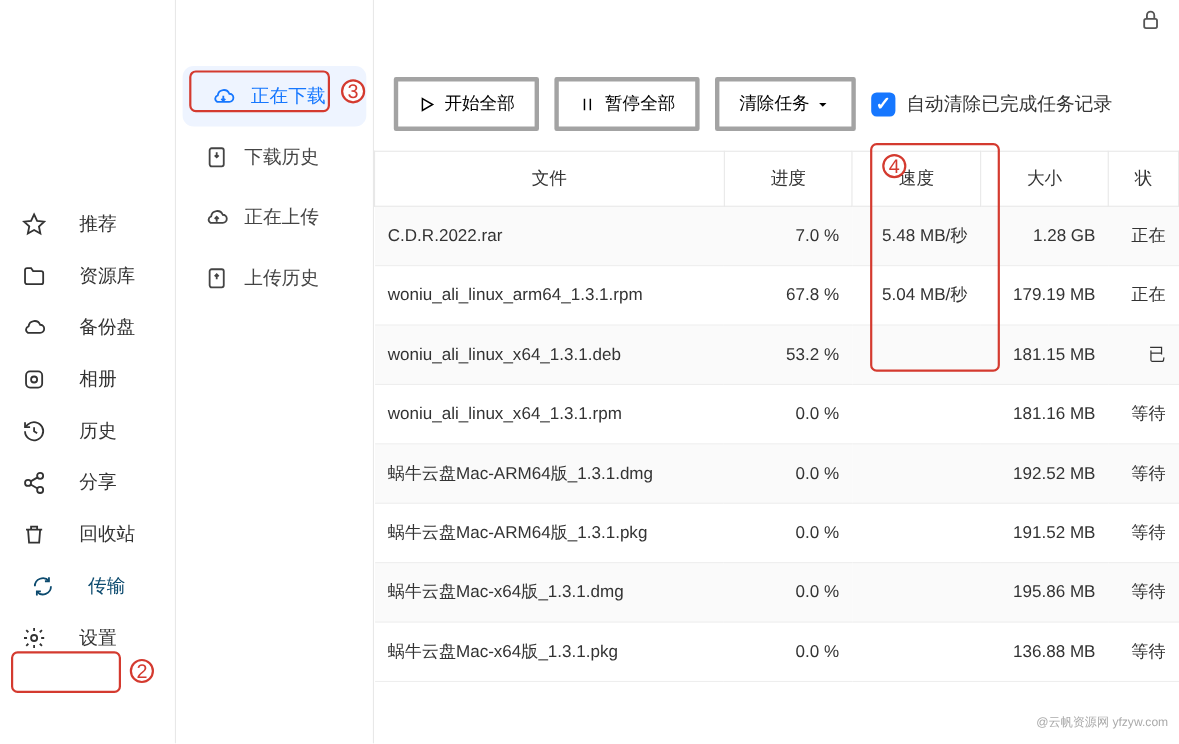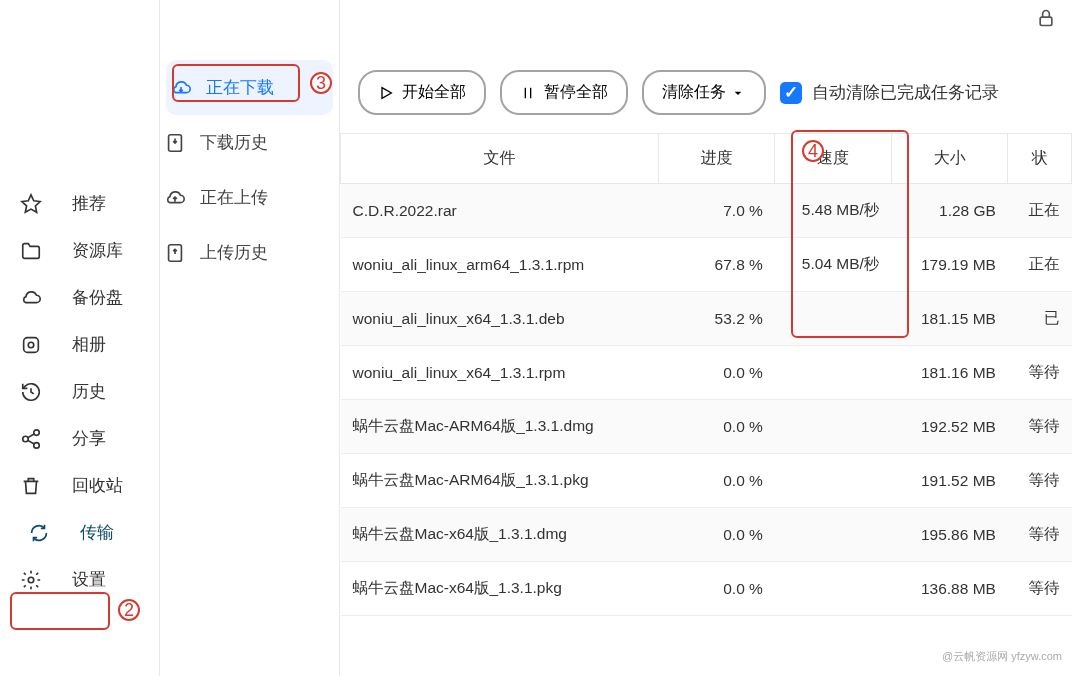--- a/index.html
+++ b/index.html
@@ -9,27 +9,27 @@
     
     .topbar { position: absolute; top: 0; left: 0; right: 0; height: 36px; display: flex; justify-content: flex-end; align-items: center; padding-right: 16px; }
     .lock-icon { width: 20px; height: 20px; color: #555; }
     
     .sidebar-main { width: 160px; padding-top: 180px; border-right: 1px solid #e8e8e8; }
     .nav-item { display: flex; align-items: center; gap: 30px; padding: 12px 20px; cursor: pointer; font-size: 17px; color: #333; }
     .nav-item.active { color: #0c4a6e; padding-left: 28px; }
     .nav-item .icon { width: 22px; height: 22px; display: inline-flex; align-items: center; justify-content: center; flex-shrink: 0; }
     
     .sidebar-sub { width: 180px; padding-top: 60px; border-right: 1px solid #e8e8e8; }
-    .sub-item { display: flex; align-items: center; gap: 14px; padding: 16px 4px; cursor: pointer; font-size: 17px; color: #444; }
+    .sub-item { display: flex; align-items: center; gap: 14px; padding: 16px 26px; cursor: pointer; font-size: 17px; color: #444; }
     .sub-item.active { background: #eef4ff; color: #1677ff; border-radius: 10px; margin: 0 6px; }
     .sub-item .icon { width: 22px; height: 22px; display: inline-flex; align-items: center; justify-content: center; }
     
     .main { flex: 1; padding-top: 60px; overflow: hidden; }
     .toolbar { display: flex; align-items: center; gap: 14px; padding: 10px 18px 18px; }
-    .btn { display: inline-flex; align-items: center; gap: 8px; padding: 10px 18px; border: 2px solid #a3a3a3; border-radius: 19px; background: #fff; cursor: pointer; font-size: 16px; }
+    .btn { display: inline-flex; align-items: center; gap: 8px; padding: 10px 18px; border: 4px solid #a3a3a3; border-radius: 2px; background: #fff; cursor: pointer; font-size: 16px; }
     .btn .icon { width: 16px; height: 16px; }
     .btn-clear { display: inline-flex; align-items: center; gap: 4px; }
     .chk { width: 22px; height: 22px; background: #1677ff; border-radius: 5px; display: inline-flex; align-items: center; justify-content: center; color: #fff; font-weight: bold; }
     .auto-clear { display: flex; align-items: center; gap: 10px; font-size: 17px; }
     
     .table { width: 100%; border-collapse: collapse; }
     .table th { font-weight: normal; padding: 14px 8px; border: 1px solid #e8e8e8; background: #fff; font-size: 16px; color: #333; text-align: center; }
     .table td { padding: 16px 12px; border-bottom: 1px solid #eee; font-size: 15.5px; }
     .table tr:nth-child(odd) td { background: #fafafa; }
     .table tr:nth-child(even) td { background: #fff; }

